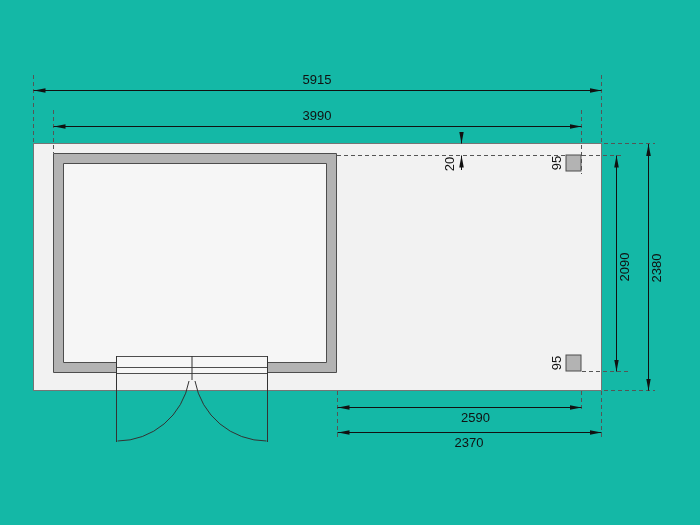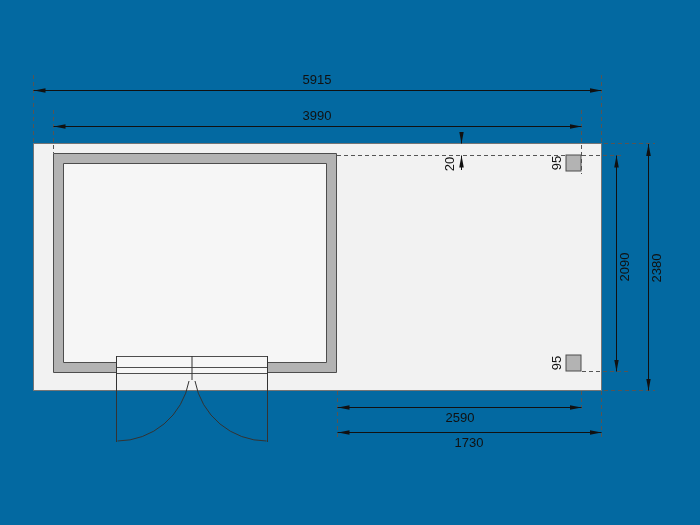--- a/index.html
+++ b/index.html
@@ -1,16 +1,16 @@
 <!DOCTYPE html>
 <html><head>
 <meta charset="utf-8">
 <style>
   html,body{margin:0;padding:0;background:#ffffff;}
-  .canvas{position:relative;width:700px;height:525px;background:#0369a1;overflow:hidden;
+  .canvas{position:relative;width:700px;height:525px;background:#14b8a6;overflow:hidden;
           font-family:"Liberation Sans", sans-serif;}
   .canvas svg{position:absolute;left:0;top:0;}
   .dim-label{position:absolute;width:60px;height:14px;line-height:14px;text-align:center;
              font-size:13px;color:#111;white-space:nowrap;}
   .rot{transform:rotate(-90deg);transform-origin:center center;}
 </style>
 </head>
 <body>
 
 <div class="canvas">
@@ -68,20 +68,20 @@
       <line x1="648.5" y1="144" x2="648.5" y2="390.5" marker-start="url(#arr)" marker-end="url(#arr)"></line>
       <line x1="337.5" y1="407.5" x2="581.5" y2="407.5" marker-start="url(#arr)" marker-end="url(#arr)"></line>
       <line x1="337.5" y1="432.5" x2="601.5" y2="432.5" marker-start="url(#arr)" marker-end="url(#arr)"></line>
       <line x1="461.5" y1="133" x2="461.5" y2="143.5" marker-end="url(#arr)"></line>
       <line x1="461.5" y1="170" x2="461.5" y2="155.5" marker-end="url(#arr)"></line>
     </g>
   </svg>
 
   <div class="dim-label" style="left:287px;top:73px;">5915</div>
   <div class="dim-label" style="left:287px;top:109px;">3990</div>
-  <div class="dim-label" style="left:430px;top:411px;">2590</div>
-  <div class="dim-label" style="left:439px;top:436px;">1730</div>
+  <div class="dim-label" style="left:430px;top:411px;text-align:right;">2590</div>
+  <div class="dim-label" style="left:439px;top:436px;">2370</div>
   <div class="dim-label rot" style="left:595px;top:260px;">2090</div>
   <div class="dim-label rot" style="left:627px;top:261px;">2380</div>
   <div class="dim-label rot" style="left:420px;top:157px;">20</div>
   <div class="dim-label rot" style="left:527px;top:156px;">95</div>
   <div class="dim-label rot" style="left:527px;top:356px;">95</div>
 </div>
 
 </body></html>

